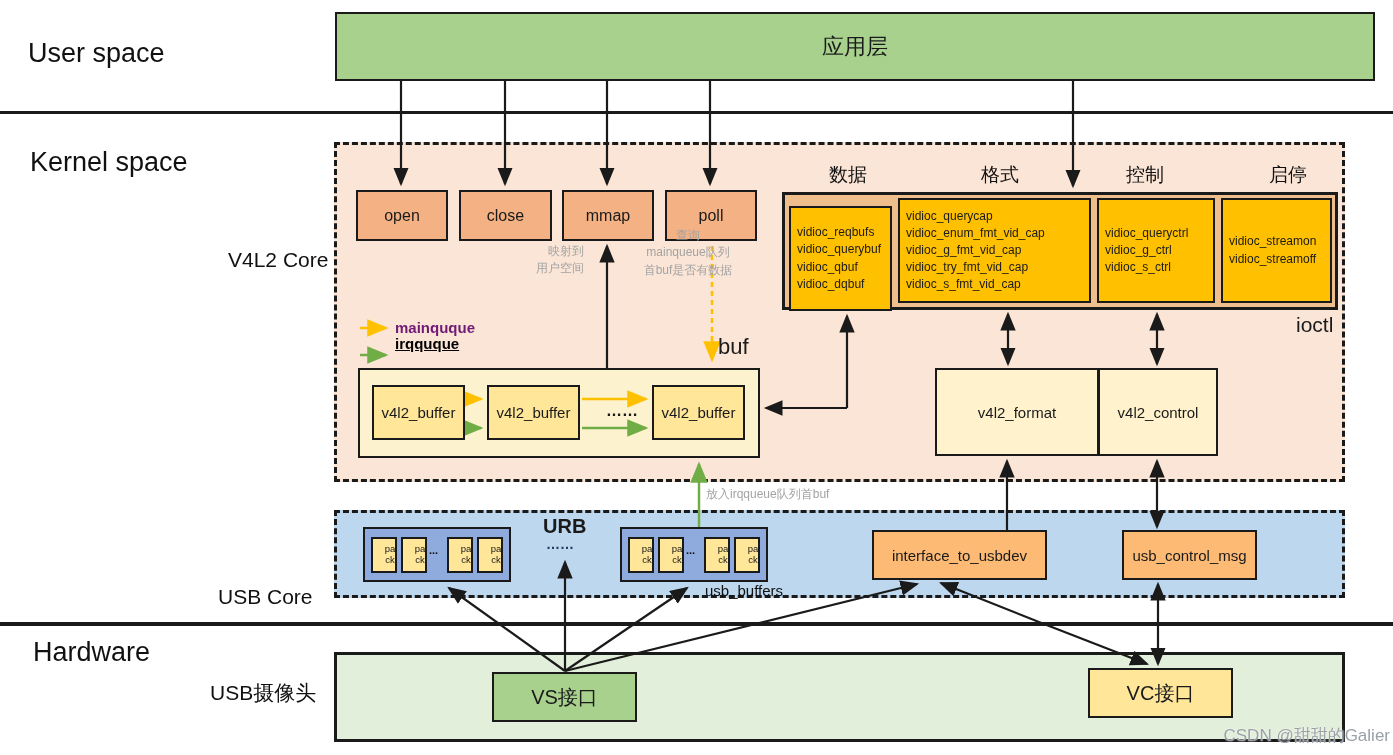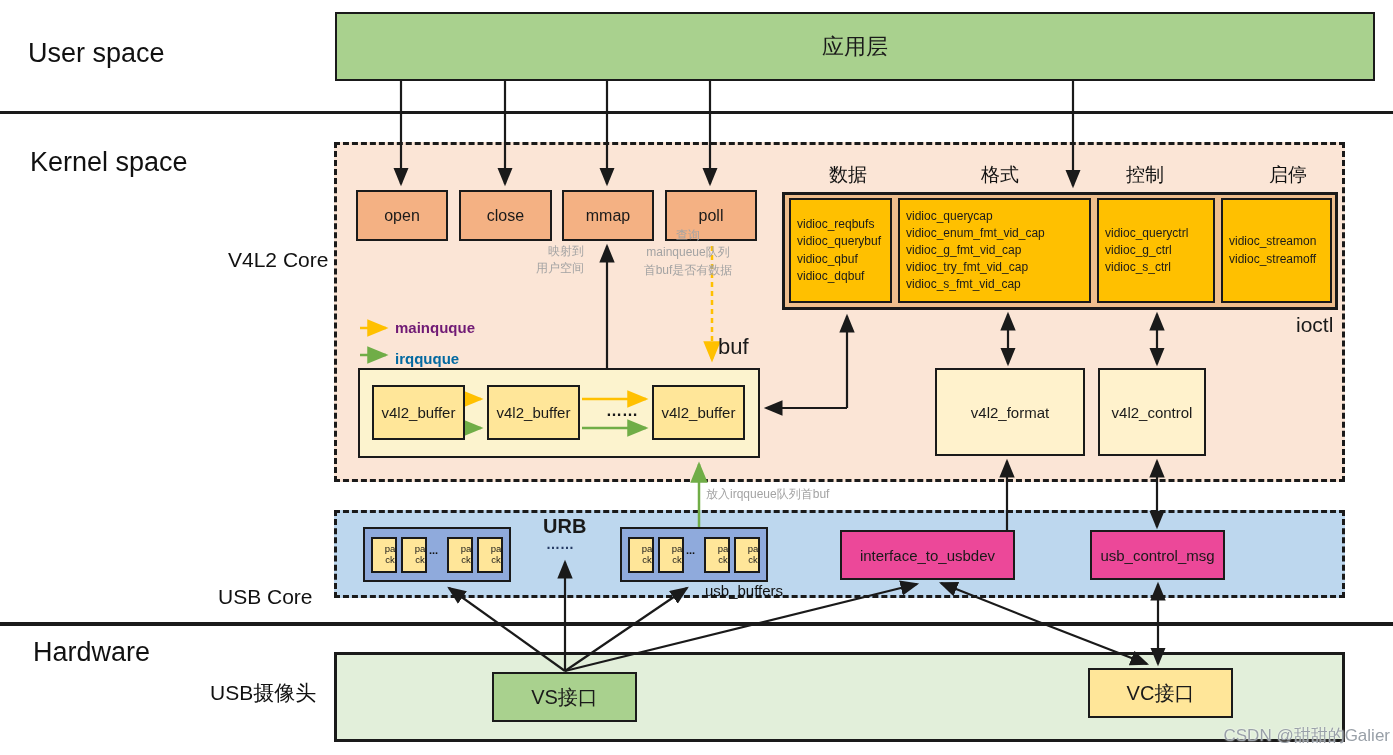--- a/index.html
+++ b/index.html
@@ -21,21 +21,21 @@
   .app-layer{left:335px;top:12px;width:1040px;height:69px;background:#a9d18e;font-size:22px;}
   .syscall{top:190px;width:92px;height:51px;background:#f4b183;font-size:16px;}
   .ioctl-wrap{left:782px;top:192px;width:556px;height:118px;background:#efbe8d;border:3px solid #1a1a1a;}
   .vidioc{top:198px;height:105px;background:#ffc000;border:2.5px solid #1a1a1a;font-size:12px;line-height:1.42;padding:4px 6px;display:flex;align-items:center;}
   .group-title{top:162px;font-size:19px;color:#111;text-align:center;}
   .buf-wrap{left:358px;top:368px;width:402px;height:90px;background:#fcf3ce;border:2.5px solid #1a1a1a;}
   .v4l2buf{top:385px;width:93px;height:55px;background:#ffe699;font-size:15px;}
   .cream{background:#fff2cc;font-size:15px;}
   .urb{top:527px;width:148px;height:55px;background:#8faadc;border:2.5px solid #1a1a1a;}
   .pack{top:537px;width:26px;height:36px;background:#ffe699;border:2px solid #1a1a1a;font-size:9.5px;line-height:1.15;text-align:center;display:flex;align-items:center;justify-content:center;padding-left:12px;}
-  .blue-box{background:#ec4899;font-size:15px;}
+  .blue-box{background:#fdba74;font-size:15px;margin-left:32px;}
   .note{color:#a3a3a3;font-size:12px;line-height:1.45;}
   .legend-text{font-size:15px;font-weight:600;}
   svg.lines{position:absolute;left:0;top:0;z-index:4;}
   .lift{z-index:6;}
   .under{z-index:2;}
 </style>
 </head>
 <body>
 
 <div id="stage">
@@ -133,63 +133,63 @@
     </div>
   <div class="abs box syscall lift" style="left:665px;">
       <span>poll</span>
     </div>
 
   <div class="abs group-title lift" style="left:808px;width:80px;">数据</div>
   <div class="abs group-title lift" style="left:960px;width:80px;">格式</div>
   <div class="abs group-title lift" style="left:1105px;width:80px;">控制</div>
   <div class="abs group-title lift" style="left:1248px;width:80px;">启停</div>
 
-  <div class="abs vidioc pre lift" style="left:789px;width:103px;">vidioc_reqbufs
+  <div class="abs vidioc pre lift" style="left:789px;width:103px;margin-top:8px;">vidioc_reqbufs
 vidioc_querybuf
 vidioc_qbuf
 vidioc_dqbuf</div>
   <div class="abs vidioc pre lift" style="left:898px;width:193px;">vidioc_querycap
 vidioc_enum_fmt_vid_cap
 vidioc_g_fmt_vid_cap
 vidioc_try_fmt_vid_cap
 vidioc_s_fmt_vid_cap</div>
   <div class="abs vidioc pre lift" style="left:1097px;width:118px;">vidioc_queryctrl
 vidioc_g_ctrl
 vidioc_s_ctrl</div>
   <div class="abs vidioc pre lift" style="left:1221px;width:111px;">vidioc_streamon
 vidioc_streamoff</div>
 
   <div class="abs lift" style="left:1296px;top:313px;font-size:21px;">ioctl</div>
 
   <div class="abs legend-text lift" style="left:395px;top:319px;color:#701a75;">mainquque</div>
-  <div class="abs legend-text lift" style="left:395px;top:350px;color:#0369a1;">irqquque</div>
+  <div class="abs legend-text lift" style="left:395px;top:335px;color:#000000;text-decoration:underline;">irqquque</div>
 
   <div class="abs note pre lift" style="left:522px;top:243px;width:62px;text-align:right;">映射到
 用户空间</div>
   <div class="abs note pre lift" style="left:626px;top:227px;width:124px;text-align:center;">查询
 mainqueue队列
 首buf是否有数据</div>
   <div class="abs note lift" style="left:706px;top:486px;">放入irqqueue队列首buf</div>
 
   <div class="abs lift" style="left:718px;top:334px;font-size:22px;">buf</div>
   <div class="abs box v4l2buf lift" style="left:372px;">
       <span>v4l2_buffer</span>
     </div>
   <div class="abs box v4l2buf lift" style="left:487px;">
       <span>v4l2_buffer</span>
     </div>
   <div class="abs box v4l2buf lift" style="left:652px;">
       <span>v4l2_buffer</span>
     </div>
   <div class="abs lift" style="left:594px;top:402px;width:56px;text-align:center;font-size:16px;font-weight:700;">……</div>
 
-  <div class="abs box cream lift" style="left:935px;top:368px;width:150px;height:88px;border-width:2.5px;">
+  <div class="abs box cream lift" style="left:935px;top:368px;width:164px;height:88px;border-width:2.5px;">
       <span>v4l2_format</span>
     </div>
-  <div class="abs box cream lift" style="left:1098px;top:368px;width:108px;height:88px;border-width:2.5px;">
+  <div class="abs box cream lift" style="left:1098px;top:368px;width:120px;height:88px;border-width:2.5px;">
       <span>v4l2_control</span>
     </div>
 
   <div class="abs box urb lift" style="left:363px;"></div>
   <div class="abs box pack pre lift" style="left:371px;">pa
 ck</div>
   <div class="abs box pack pre lift" style="left:401px;">pa
 ck</div>
   <div class="abs lift" style="left:429px;top:544px;font-size:11px;font-weight:700;color:#111;">...</div>
   <div class="abs box pack pre lift" style="left:447px;">pa

